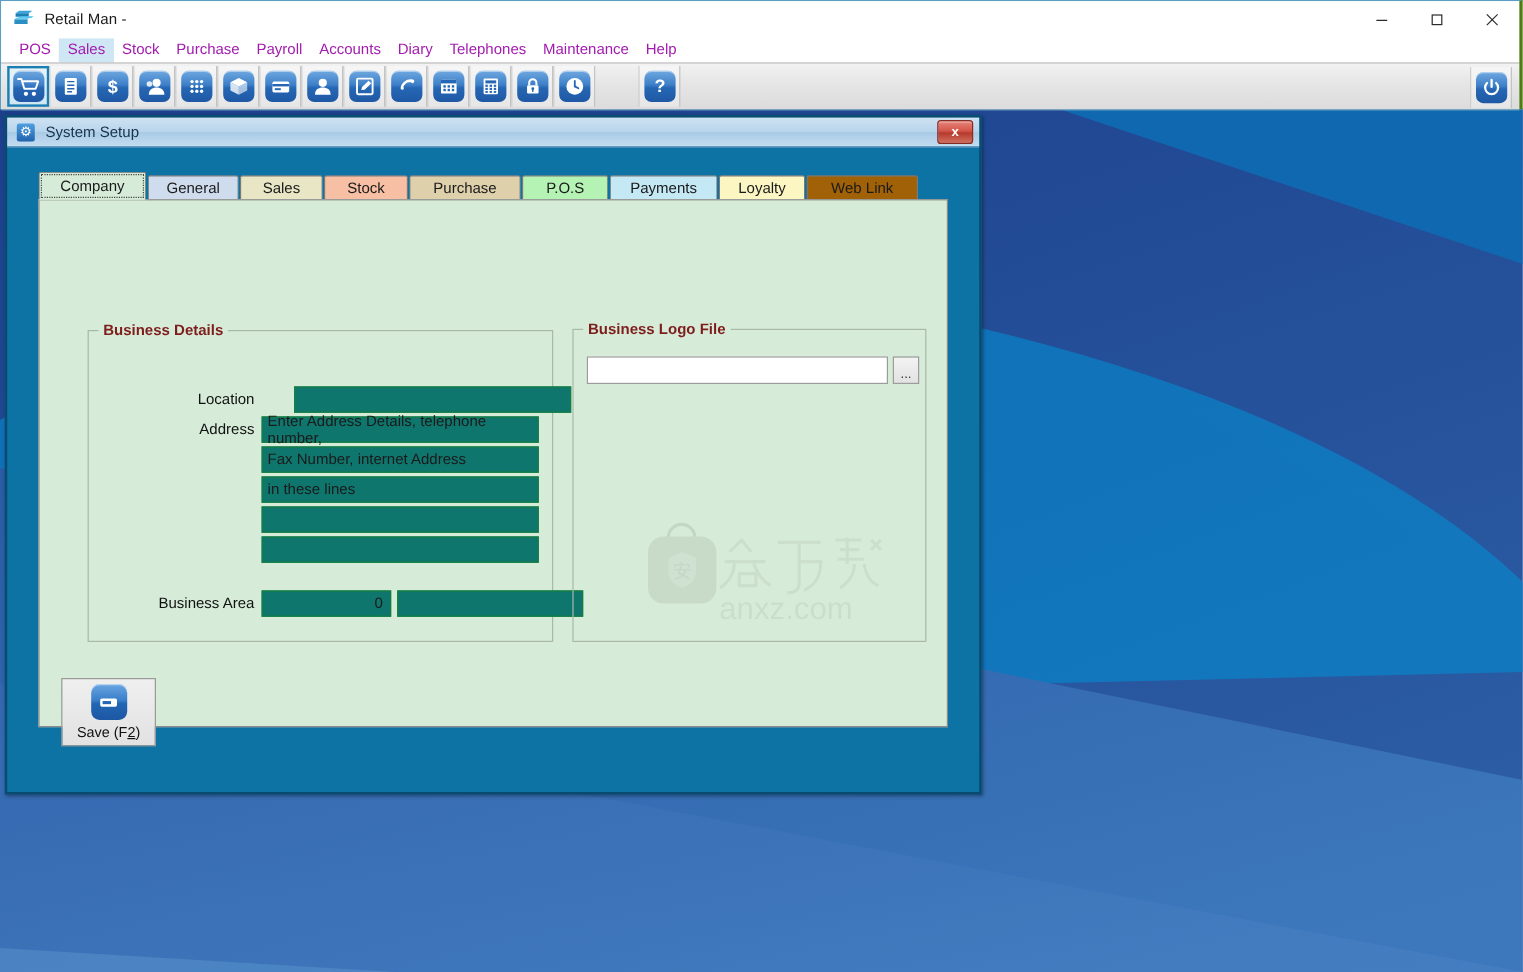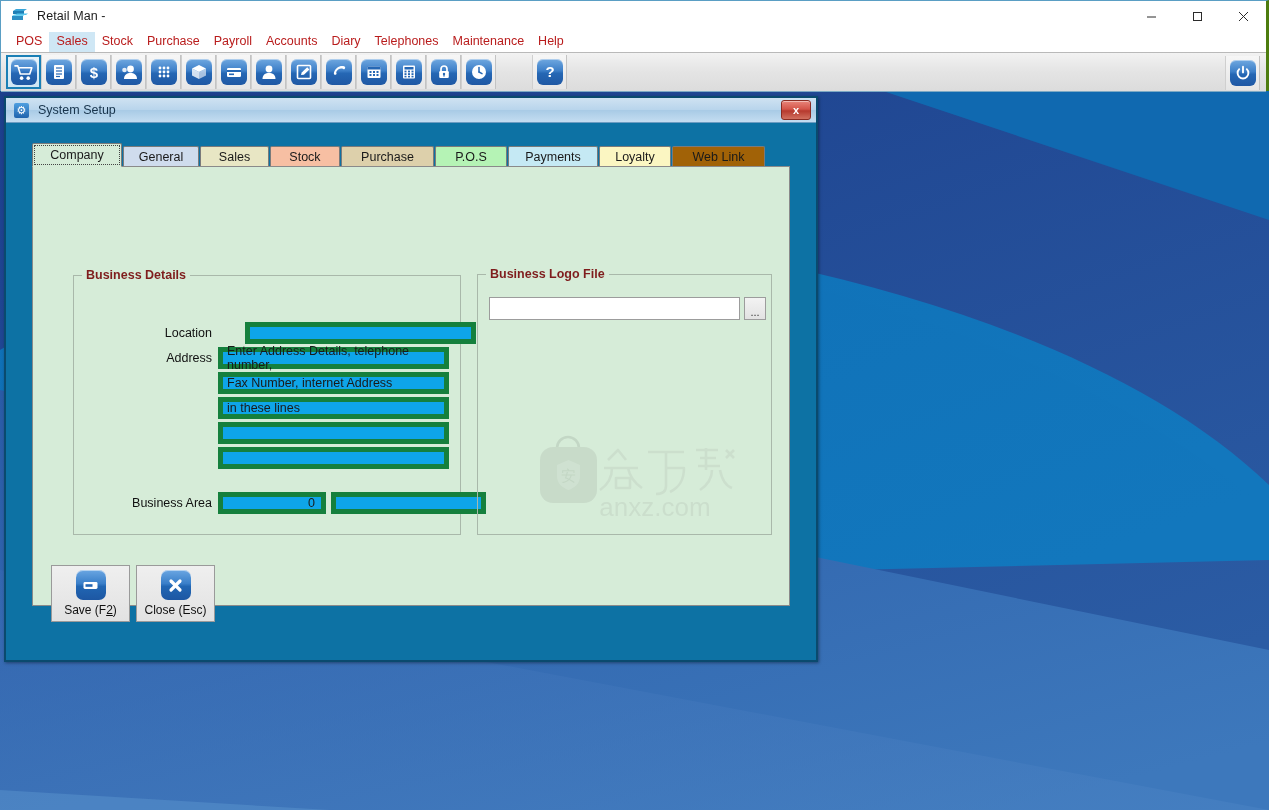--- a/index.html
+++ b/index.html
@@ -68,21 +68,21 @@
   }
 
   
   .menubar {
     height: 21px;
     display: flex;
     align-items: center;
     padding-left: 8px;
     background: #ffffff;
     font-size: 12.5px;
-    color: #b91c1c;
+    color: #a21caf;
   }
   .menuitem {
     padding: 2px 7px 3px 7px;
     line-height: 15px;
     white-space: nowrap;
   }
   .menuitem.active {
     background: #cfe7f5;
   }
 
@@ -234,22 +234,22 @@
     position: absolute;
     display: flex; align-items: center;
   }
   .flabel {
     font-size: 12.5px;
     color: #111;
     text-align: right;
     white-space: nowrap;
   }
   .finput {
-    background: #0ea5e9;
-    border: 5px solid #15803d;
+    background: #0f766e;
+    border: 1px solid #15803d;
     box-sizing: border-box;
     font-size: 12.5px;
     color: #1a1a1a;
     padding: 0 4px;
     display: flex; align-items: center;
     height: 22px;
   }
   .finput.num { justify-content: flex-end; padding-right: 6px; }
 
   
@@ -672,31 +672,20 @@
               <svg width="19" height="19" viewBox="0 0 19 19">
                   <rect x="2.5" y="6" width="14" height="7" rx="1.4" fill="#fff"></rect>
                   <rect x="4.5" y="8.2" width="7" height="2.6" fill="#2567b4"></rect>
                 </svg>
             </span>
             <span class="blabel">
               <span>Save (F</span><u>2</u><span>)</span>
             </span>
           </div>
 
-          <div class="bigbtn">
-            <span class="bicon">
-              <svg width="19" height="19" viewBox="0 0 19 19">
-                  <line x1="5" y1="5" x2="14" y2="14" stroke="#fff" stroke-width="3.2" stroke-linecap="round"></line>
-                  <line x1="14" y1="5" x2="5" y2="14" stroke="#fff" stroke-width="3.2" stroke-linecap="round"></line>
-                </svg>
-            </span>
-            <span class="blabel">
-              <span>Close (Esc</span><u></u><span>)</span>
-            </span>
-          </div>
 
         </div>
 
       </div>
     </div>
   </div>
 
 </div>
 
 </body></html>

